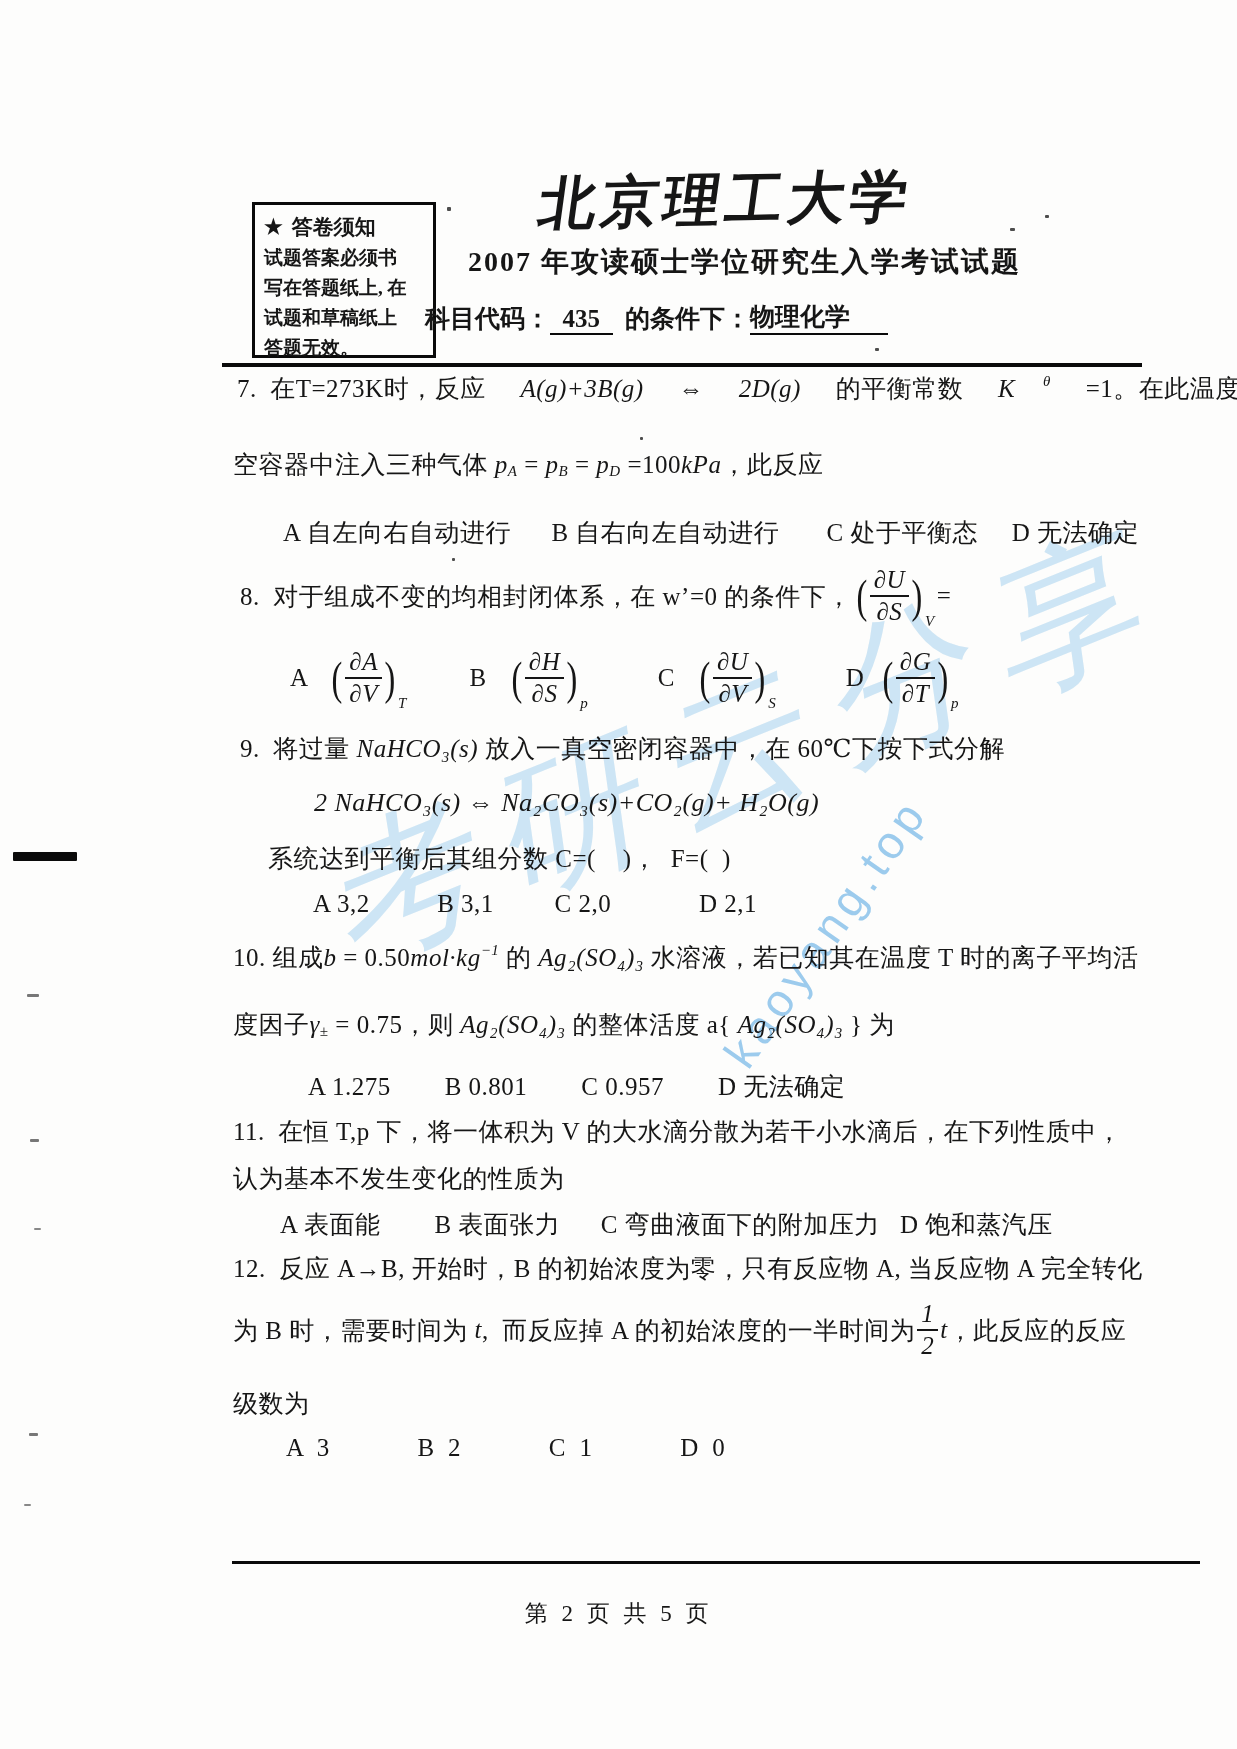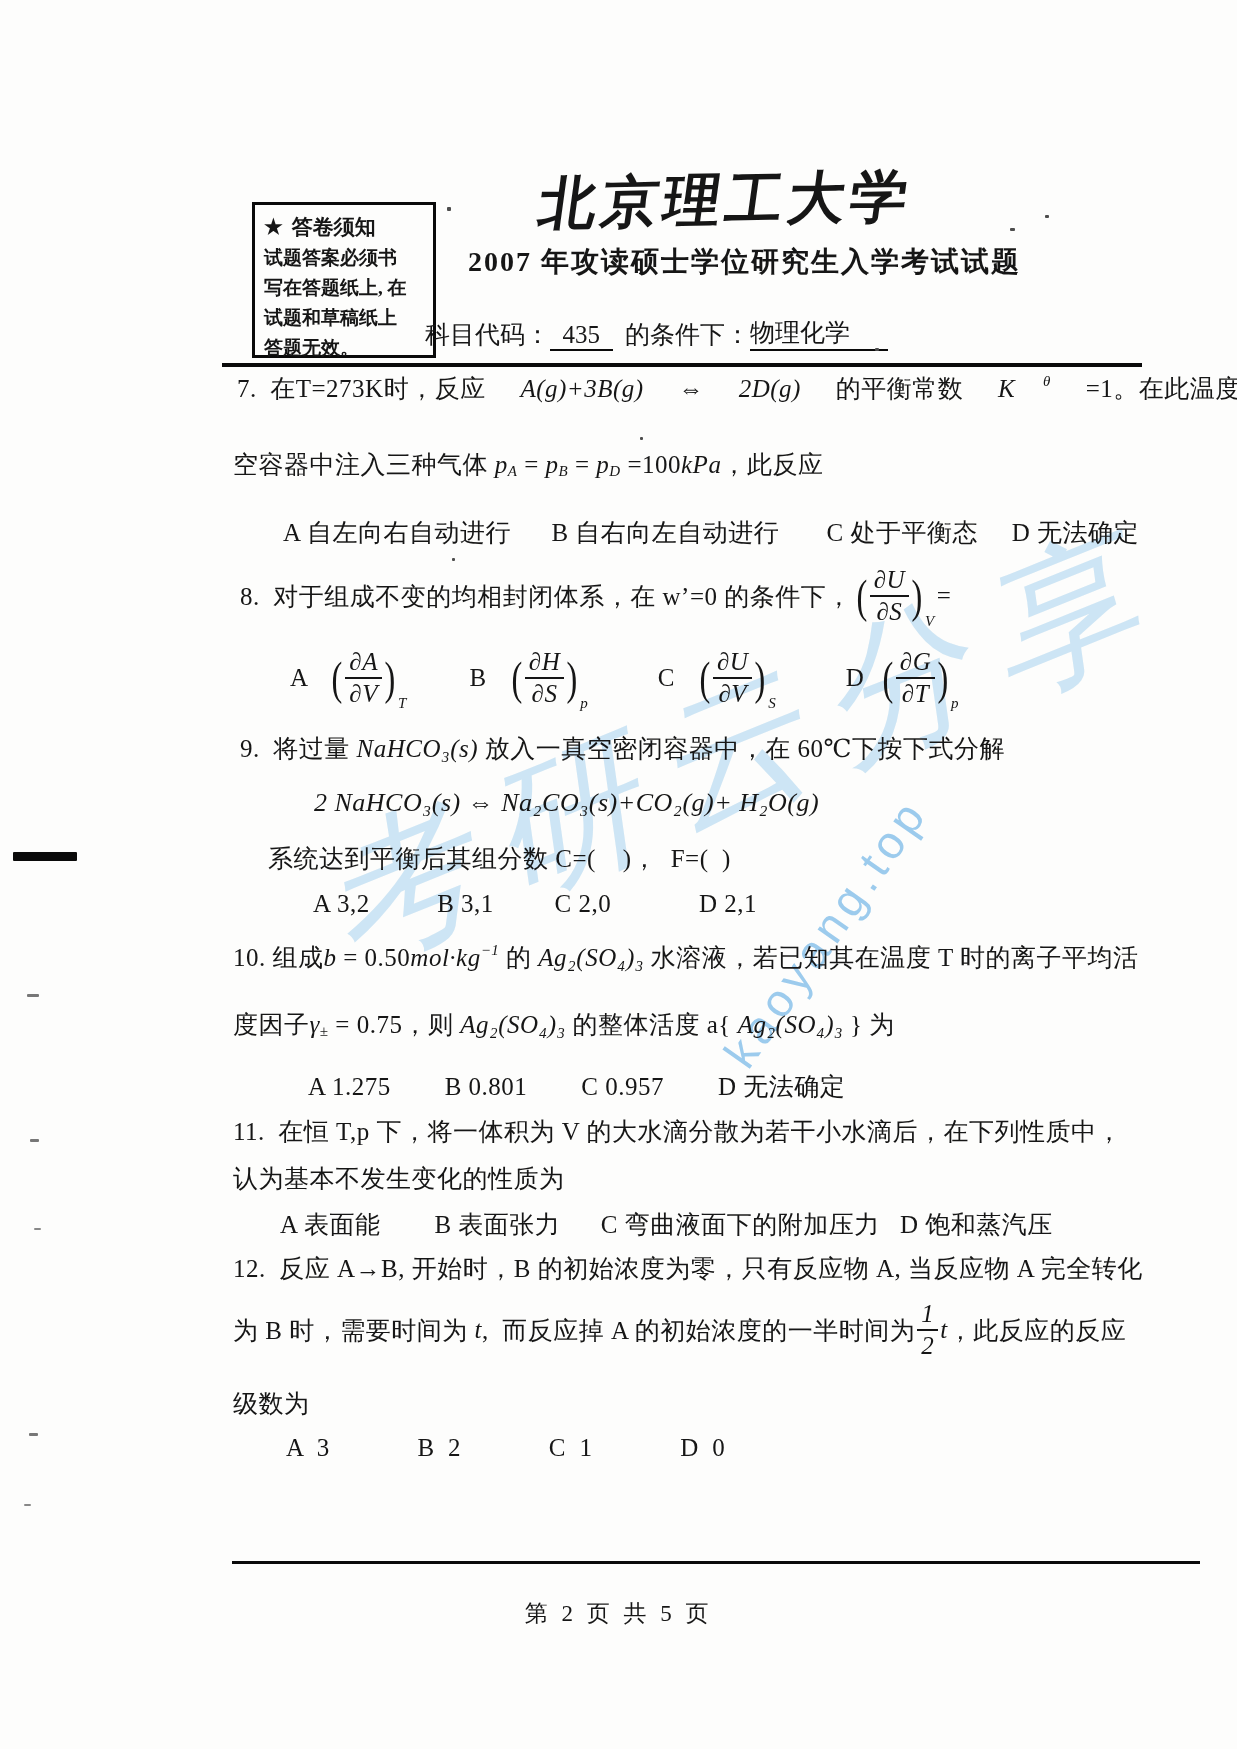--- a/index.html
+++ b/index.html
@@ -5,21 +5,21 @@
   html,body{margin:0;padding:0;background:#e8e8e8;}
   .page{position:relative;width:1237px;height:1749px;background:#fdfdfc;overflow:hidden;
         font-family:"Liberation Serif","DejaVu Serif",serif;color:#161616;}
   
   .notice-box{position:absolute;left:252px;top:202px;width:160px;height:138px;
               border:3px solid #0a0a0a;padding:6px 9px;font-size:19px;line-height:30px;font-weight:700;}
   .notice-title{display:flex;align-items:center;gap:9px;font-size:21px;line-height:32px;}
   .uni-title{position:absolute;left:540px;top:162px;width:400px;font-size:57px;font-weight:900;
              letter-spacing:5px;transform:skewX(-9deg) rotate(-1.2deg);white-space:pre;}
   .exam-title{position:absolute;left:468px;top:243px;font-size:28px;font-weight:700;letter-spacing:2px;white-space:pre;}
-  .subject-row{position:absolute;left:425px;top:316px;font-size:25px;font-weight:400;display:flex;align-items:flex-end;white-space:pre;text-align:center;}
+  .subject-row{position:absolute;left:425px;top:300px;font-size:25px;font-weight:700;display:flex;align-items:flex-end;white-space:pre;text-align:center;}
   .uline{border-bottom:2.5px solid #0a0a0a;}
   .rule{position:absolute;background:#0a0a0a;}
   
   .line{position:absolute;display:flex;align-items:center;font-size:25px;letter-spacing:0.5px;white-space:pre;}
   .seg{white-space:pre;}
   .seg-i{font-style:italic;}
   .seg-sub{font-size:0.6em;position:relative;top:0.45em;font-style:italic;white-space:pre;}
   .seg-sup{font-size:0.6em;position:relative;top:-0.5em;font-style:italic;white-space:pre;}
   .frac{display:inline-flex;align-items:center;margin:0 2px;}
   .frac .stack{display:inline-flex;flex-direction:column;align-items:center;line-height:1.05;font-style:italic;}

